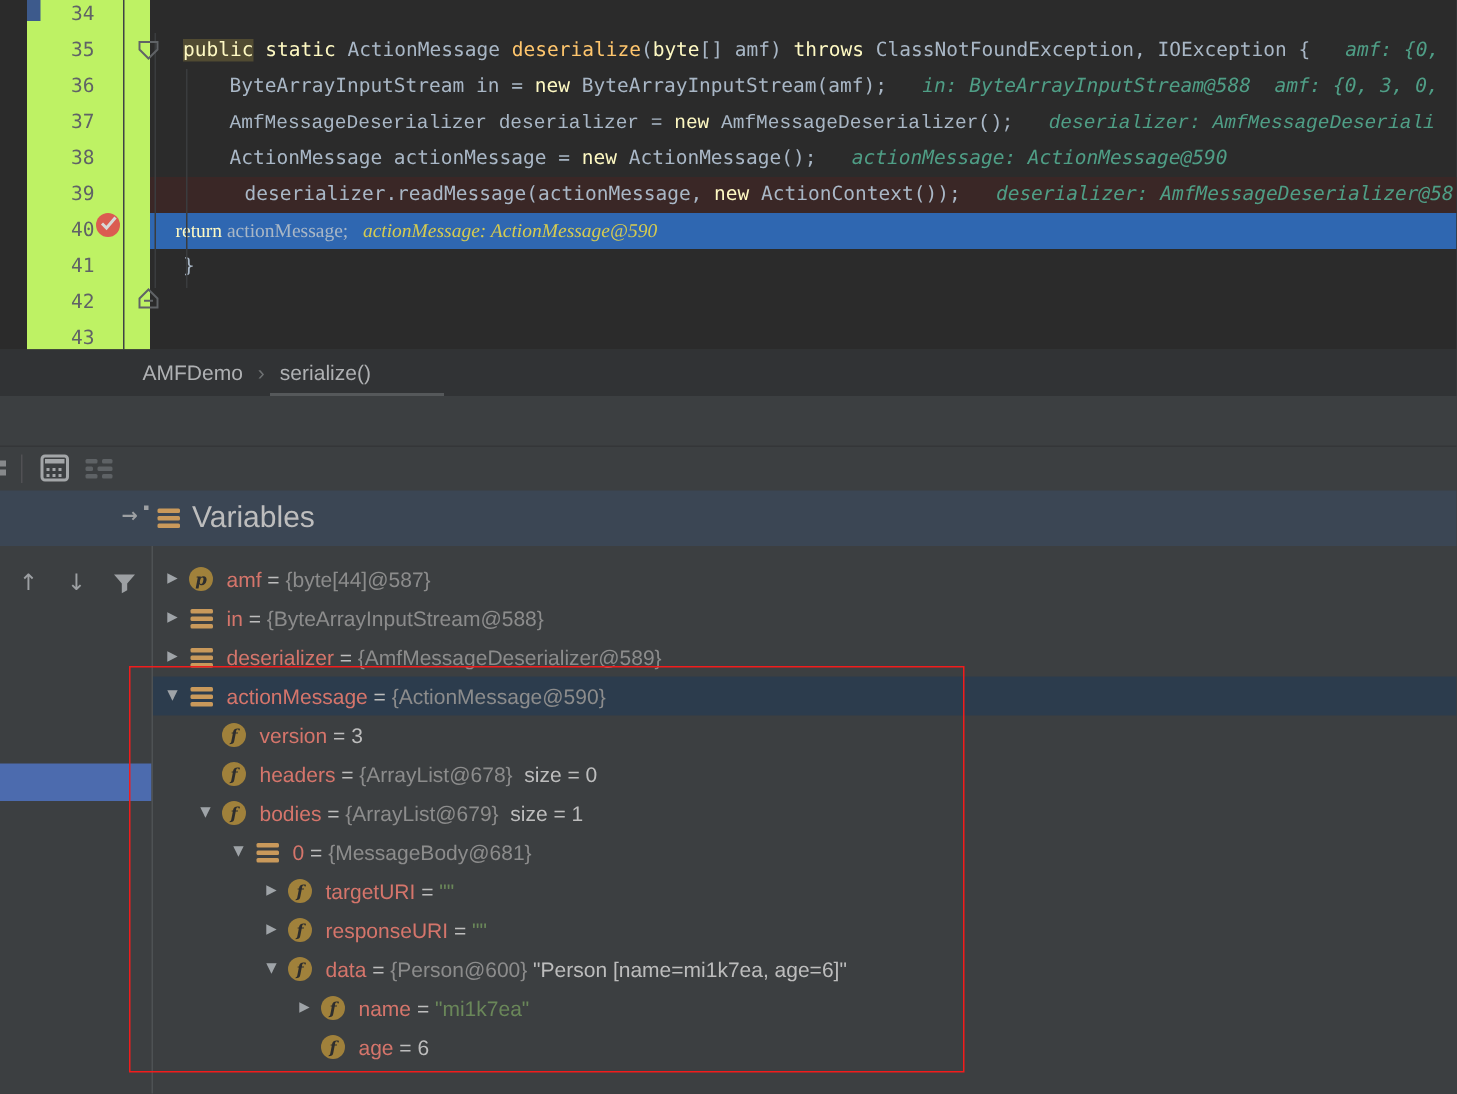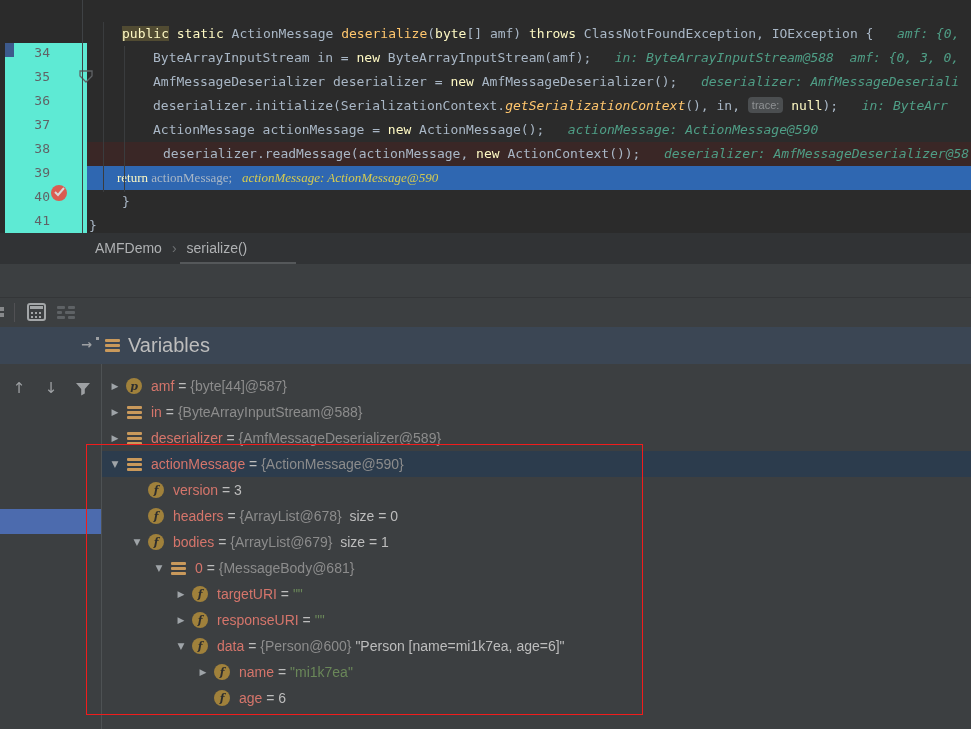--- a/index.html
+++ b/index.html
@@ -2,21 +2,21 @@
 <html><head>
 <meta charset="utf-8">
 <style>
   html,body{margin:0;padding:0;}
   body{
     width:971px;height:729px;position:relative;overflow:hidden;
     background:#3C3F41;font-family:"Liberation Sans",sans-serif;
   }
   
   #editor{position:absolute;left:0;top:0;width:971px;height:233px;background:#2B2B2B;overflow:hidden;}
-  #gutter{position:absolute;left:5px;top:0;width:82px;height:233px;background:#5eead4;margin-top:43px;}
+  #gutter{position:absolute;left:18px;top:0;width:82px;height:233px;background:#bef264;}
   #gutter-sep{position:absolute;left:82px;top:0;width:1px;height:233px;background:#3F4245;}
   #corner-marker{position:absolute;left:0;top:0;width:9px;height:14px;background:#3D5A8C;}
   #gut-rows{position:absolute;left:0;top:-2px;width:45px;text-align:right;
     font:13px/24px "DejaVu Sans Mono",monospace;color:#606366;}
   .gut-row{height:24px;}
   #code-rows{position:absolute;left:83px;top:-2px;width:888px;}
   .code-row{height:24px;line-height:24px;white-space:pre;font:13px/24px "DejaVu Sans Mono",monospace;overflow:hidden;}
   .bg-break{background:#3A2726;}
   .bg-exec{background:#2F67B1;}
   .tok{white-space:pre;}
@@ -91,22 +91,21 @@
     border:1.5px solid #F11C1C;z-index:50;box-sizing:border-box;}
 </style>
 </head>
 <body>
 
 <div id="editor">
   <div id="code-rows">
       <div class="code-row" style="padding-left: 39px;"></div>
       <div class="code-row" style="padding-left: 39px;"><span class="tok kw hl">public</span><span class="tok pl"> </span><span class="tok kw">static</span><span class="tok pl"> ActionMessage </span><span class="tok fn">deserialize</span><span class="tok pl">(</span><span class="tok kw">byte</span><span class="tok pl">[] amf) </span><span class="tok kw">throws</span><span class="tok pl"> ClassNotFoundException, IOException {</span><span class="tok hint">   amf: {0,</span></div>
       <div class="code-row" style="padding-left: 70px;"><span class="tok pl">ByteArrayInputStream in = </span><span class="tok kw">new</span><span class="tok pl"> ByteArrayInputStream(amf);</span><span class="tok hint">   in: ByteArrayInputStream@588  amf: {0, 3, 0,</span></div>
-      <div class="code-row" style="padding-left: 70px;"><span class="tok pl">AmfMessageDeserializer deserializer = </span><span class="tok kw">new</span><span class="tok pl"> AmfMessageDeserializer();</span><span class="tok hint">   deserializer: AmfMessageDeseriali</span></div>
-      <div class="code-row" style="padding-left: 70px;"><span class="tok pl">deserializer.initialize(SerializationContext.</span><span class="tok fni">getSerializationContext</span><span class="tok pl">(), in, </span><span class="tok badge">trace:</span><span class="tok pl"> </span><span class="tok kw">null</span><span class="tok pl">);</span><span class="tok hint">   in: ByteArr</span></div>
+      <div class="code-row" style="padding-left: 70px; font-family: Liberation Mono, monospace;"><span class="tok pl">AmfMessageDeserializer deserializer = </span><span class="tok kw">new</span><span class="tok pl"> AmfMessageDeserializer();</span><span class="tok hint">   deserializer: AmfMessageDeseriali</span></div>
       <div class="code-row" style="padding-left: 70px;"><span class="tok pl">ActionMessage actionMessage = </span><span class="tok kw">new</span><span class="tok pl"> ActionMessage();</span><span class="tok hint">   actionMessage: ActionMessage@590</span></div>
       <div class="code-row bg-break" style="padding-left: 80px;"><span class="tok pl">deserializer.readMessage(actionMessage, </span><span class="tok kw">new</span><span class="tok pl"> ActionContext());</span><span class="tok hint">   deserializer: AmfMessageDeserializer@58</span></div>
       <div class="code-row bg-exec" style="padding-left: 34px; font-family: Liberation Serif, serif;"><span class="tok kw">return</span><span class="tok pl"> actionMessage;</span><span class="tok hintsel">   actionMessage: ActionMessage@590</span></div>
       <div class="code-row" style="padding-left: 39px;"><span class="tok pl">}</span></div>
       <div class="code-row" style="padding-left: 6px;"><span class="tok pl">}</span></div>
     </div>
   <div class="indent-guide" style="left:103px;top:22px;height:170px;"></div>
   <div class="indent-guide" style="left:124px;top:46px;height:146px;"></div>
   <div id="gutter">
     <div id="corner-marker"></div>

